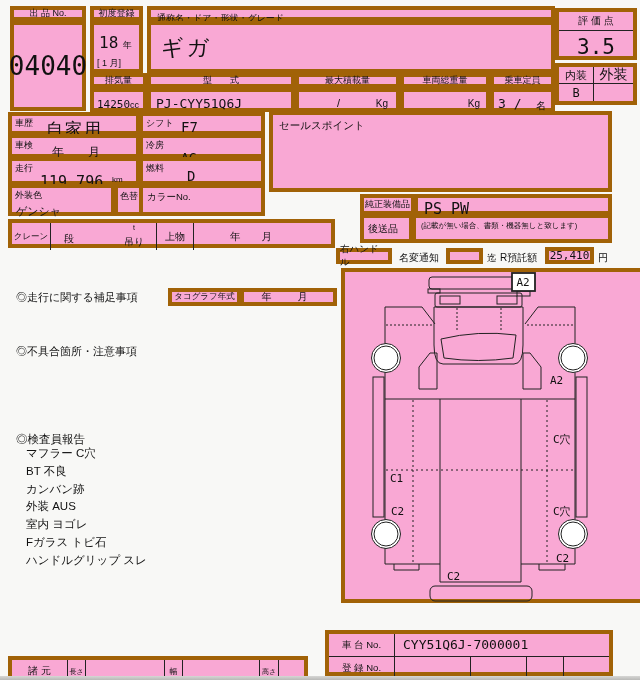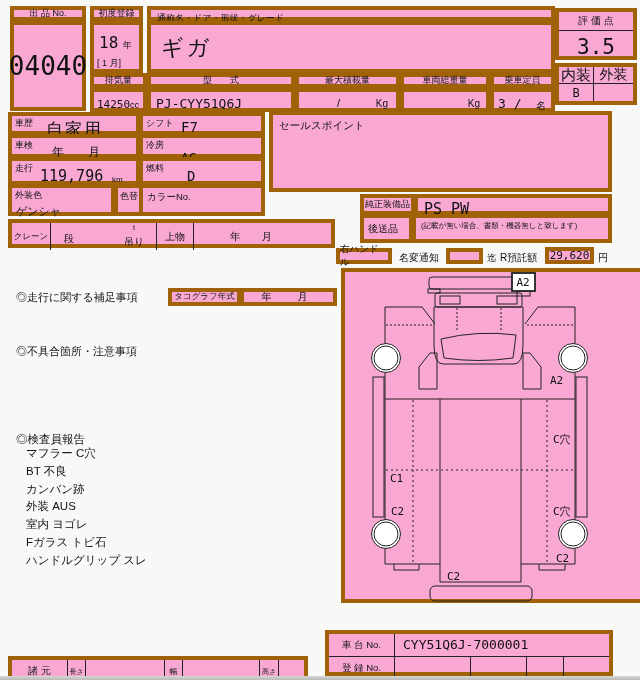--- a/index.html
+++ b/index.html
@@ -88,21 +88,21 @@
 
   <div class="bx" style="left:555px;top:8px;width:82px;height:52px;">
     <div class="cen sep-b" style="height:18px;">
       <span style="font-size:10px;">評 価 点</span>
     </div>
     <div class="cen" style="height:32px;">
       <span class="mono" style="font-size:21px;">3.5</span>
     </div>
   </div>
   <div class="bx" style="left:555px;top:63px;width:82px;height:42px;display:grid;grid-template-columns:35px 1fr;grid-template-rows:17px 1fr;">
-    <div class="cen sep-r sep-b" style="font-size:15px;">内装</div>
+    <div class="cen sep-r sep-b" style="font-size:11px;">内装</div>
     <div class="cen sep-b" style="font-size:14px;">外装</div>
     <div class="cen sep-r mono" style="font-size:12px;">B</div>
     <div class="cen mono" style="font-size:12px;"></div>
   </div>
 
   <div class="bx" style="left:8px;top:112px;width:132px;height:23px;">
     <span class="cellLbl">車歴</span>
     <span style="position:absolute;left:34px;top:2px;font-size:17px;letter-spacing:2px;">自家用</span>
   </div>
   <div class="bx" style="left:139px;top:112px;width:126px;height:23px;text-align:right;">
@@ -114,21 +114,21 @@
     <span class="cellLbl">車検</span>
     <span style="position:absolute;left:40px;top:6px;font-size:12px;">年　　月</span>
   </div>
   <div class="bx" style="left:139px;top:134px;width:126px;height:24px;">
     <span class="cellLbl">冷房</span>
     <span class="mono" style="position:absolute;left:38px;top:12px;font-size:13px;">AC</span>
   </div>
 
   <div class="bx" style="left:8px;top:157px;width:132px;height:28px;">
     <span class="cellLbl">走行</span>
-    <span class="mono" style="position:absolute;left:28px;top:6px;font-size:15px;">119,796</span>
+    <span class="mono" style="position:absolute;left:28px;top:12px;font-size:15px;">119,796</span>
     <span style="position:absolute;left:100px;top:14px;font-size:8px;">km</span>
   </div>
   <div class="bx" style="left:139px;top:157px;width:126px;height:28px;">
     <span class="cellLbl">燃料</span>
     <span class="mono" style="position:absolute;left:44px;top:7px;font-size:14px;">D</span>
   </div>
 
   <div class="bx" style="left:8px;top:184px;width:107px;height:32px;">
     <span class="cellLbl">外装色</span>
     <span style="position:absolute;left:4px;top:16px;font-size:11px;">ゲンシャ</span>
@@ -171,21 +171,21 @@
   </div>
 
   <div class="bx cen" style="left:336px;top:248px;width:56px;height:16px;">
     <span style="font-size:9.5px;">右ハンドル</span>
   </div>
   <span class="nb" style="left:399px;top:251px;font-size:10px;">名変通知</span>
   <div class="bx" style="left:446px;top:248px;width:37px;height:16px;"></div>
   <span class="nb" style="left:487px;top:252px;font-size:9.5px;">迄</span>
   <span class="nb" style="left:500px;top:251px;font-size:10px;">R預託額</span>
   <div class="bx cen" style="left:545px;top:247px;width:49px;height:17px;">
-    <span class="mono" style="font-size:11px;">29,620</span>
+    <span class="mono" style="font-size:11px;">25,410</span>
   </div>
   <span class="nb" style="left:598px;top:251px;font-size:10px;">円</span>
 
   <span class="nb" style="left:16px;top:290px;font-size:11px;">◎走行に関する補足事項</span>
   <div class="bx cen" style="left:168px;top:288px;width:73px;height:18px;">
     <span style="font-size:8.5px;">タコグラフ年式</span>
   </div>
   <div class="bx cen" style="left:240px;top:288px;width:97px;height:18px;">
     <span style="font-size:10px;letter-spacing:8px;">年　月</span>
   </div>

